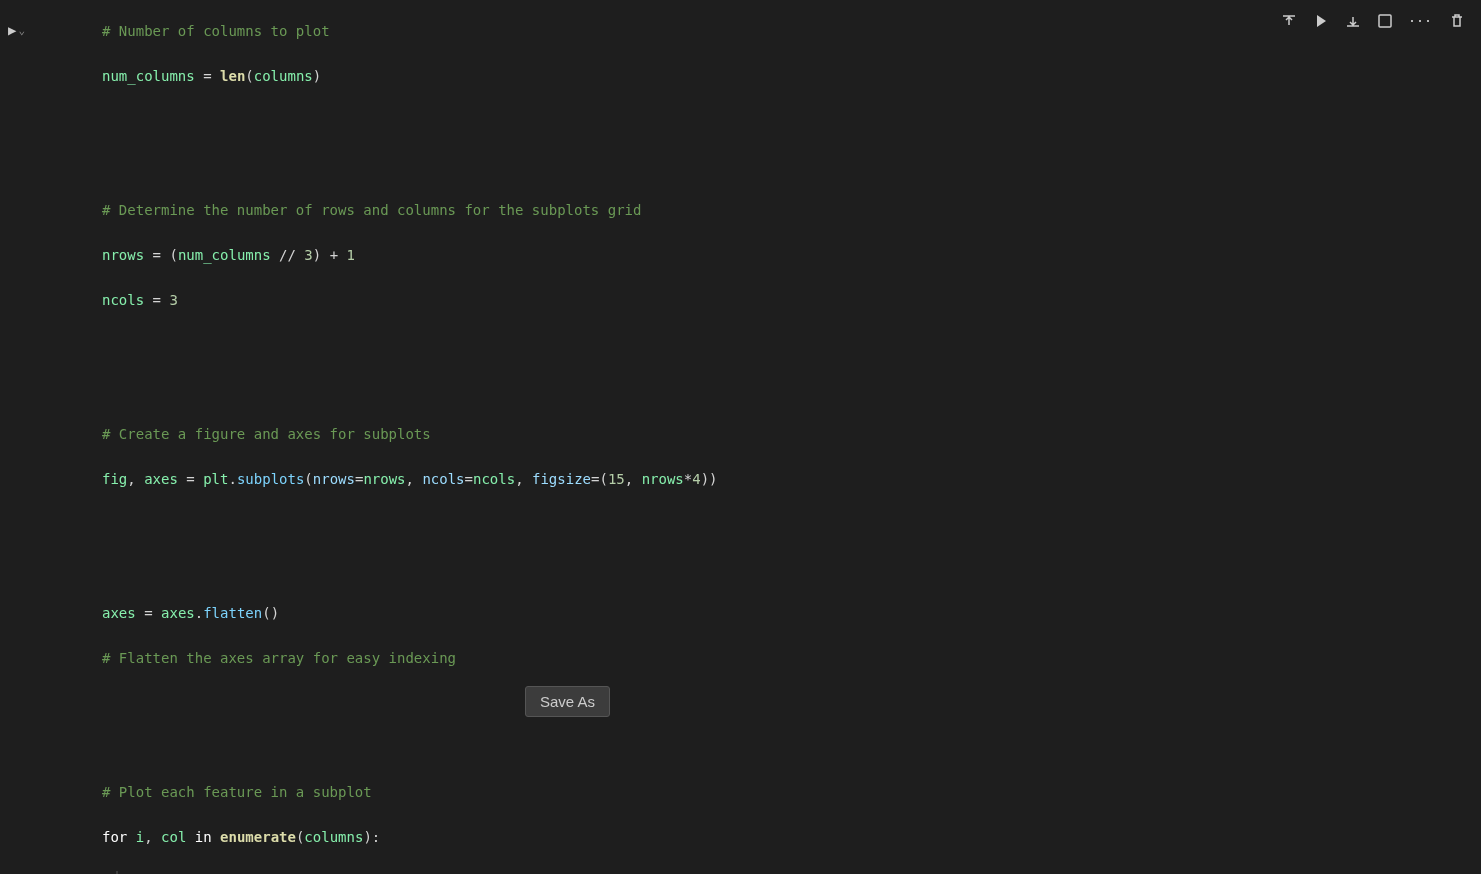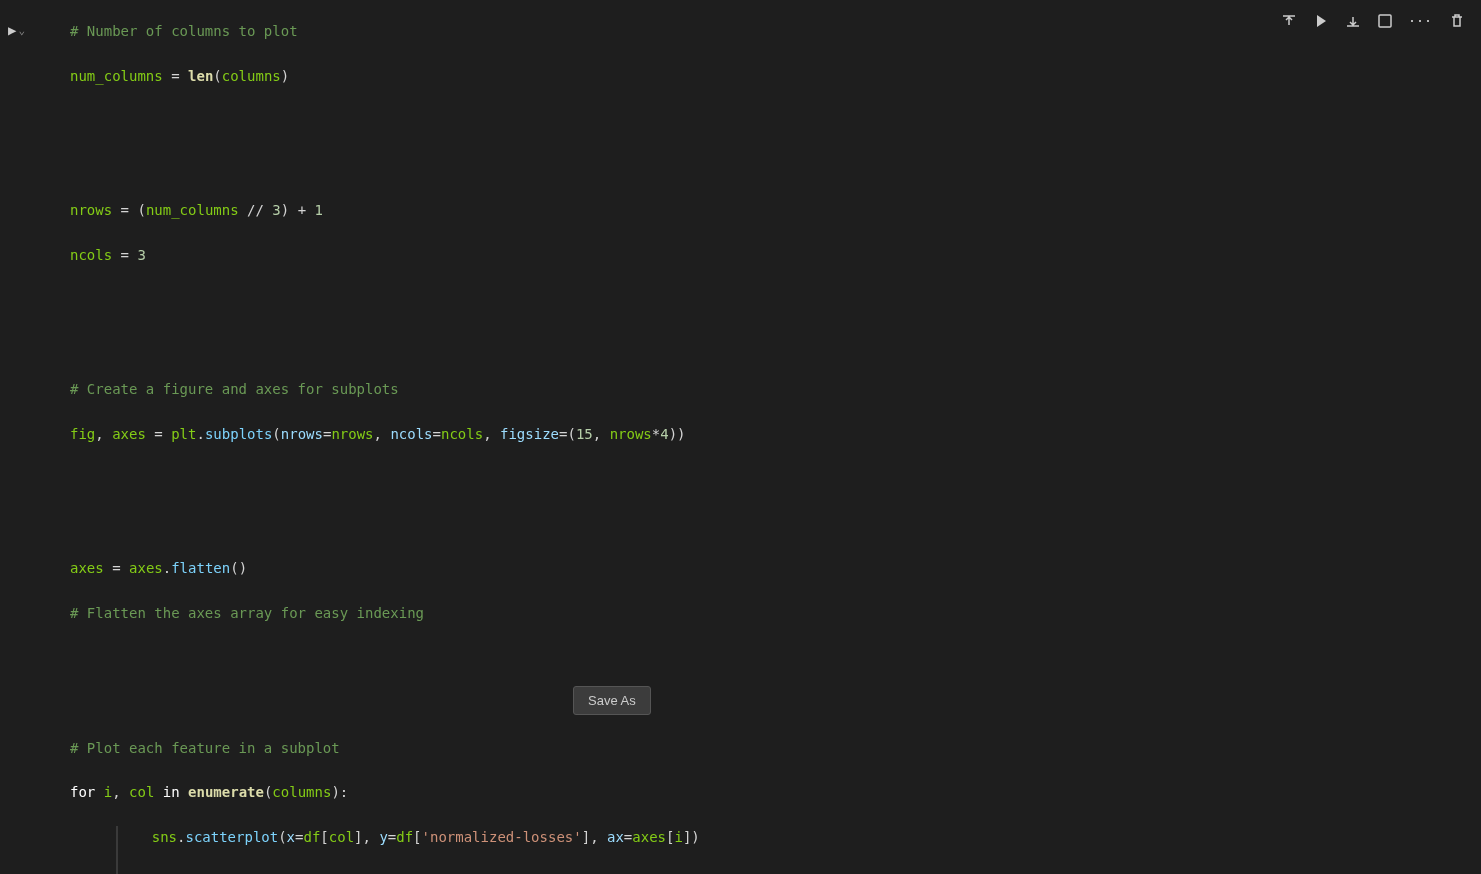--- a/index.html
+++ b/index.html
@@ -64,52 +64,52 @@
     .code-block {
       position: relative;
       padding-left: 70px;
     }
 
     pre {
       color: #d4d4d4;
       line-height: 1.6;
       tab-size: 4;
       white-space: pre;
+      margin-left: 32px;
     }
 
     .comment { color: #6a9955; }
     .keyword { color: #ffffff; }
     .builtin { color: #dcdcaa; font-weight: bold; }
     .string { color: #ce9178; }
     .number { color: #b5cea8; }
-    .variable { color: #84cc16; }
+    .variable { color: #86efac; }
     .operator { color: #d4d4d4; }
     .func { color: #7dd3fc; }
     .param { color: #9cdcfe; }
 
     .code-line {
       display: block;
       padding: 0 16px 0 0;
       min-height: 22.4px;
     }
 
     .save-as-tooltip {
       position: absolute;
       background-color: #3c3c3c;
       color: #cccccc;
       border: 1px solid #555;
       padding: 6px 14px;
-      font-size: 13px;
+      font-size: 15px;
       border-radius: 3px;
       font-family: -apple-system, BlinkMacSystemFont, 'Segoe UI', sans-serif;
       left: 525px;
       top: 686px;
       z-index: 100;
       white-space: nowrap;
-      margin-left: 48px;
     }
   </style>
 </head>
 <body>
 
 <div class="toolbar">
   <button class="toolbar-btn" title="Run All Above">
     <svg viewBox="0 0 16 16" xmlns="http://www.w3.org/2000/svg">
       <path stroke="#cccccc" stroke-width="1.5" fill="none" d="M2 3h12M5 7l3-3 3 3M8 4v8"></path>
     </svg>
@@ -144,20 +144,21 @@
 
     <div style="position:absolute; left:8px; top:2px; display:flex; align-items:center; gap:2px;">
       <span style="color:#cccccc; font-size:14px;">▶</span>
       <span style="color:#888; font-size:11px;">⌄</span>
     </div>
 
     <pre><span class="code-line"><span class="comment"># Number of columns to plot</span></span>
 <span class="code-line"><span class="variable">num_columns</span> <span class="operator">=</span> <span class="builtin">len</span>(<span class="variable">columns</span>)</span>
 <span class="code-line"></span>
 <span class="code-line"></span>
+<span class="code-line"><span class="comment"># Determine the number of rows and columns for the subplots grid</span></span>
 <span class="code-line"><span class="variable">nrows</span> <span class="operator">=</span> (<span class="variable">num_columns</span> <span class="operator">//</span> <span class="number">3</span>) <span class="operator">+</span> <span class="number">1</span></span>
 <span class="code-line"><span class="variable">ncols</span> <span class="operator">=</span> <span class="number">3</span></span>
 <span class="code-line"></span>
 <span class="code-line"></span>
 <span class="code-line"><span class="comment"># Create a figure and axes for subplots</span></span>
 <span class="code-line"><span class="variable">fig</span>, <span class="variable">axes</span> <span class="operator">=</span> <span class="variable">plt</span>.<span class="func">subplots</span>(<span class="param">nrows</span><span class="operator">=</span><span class="variable">nrows</span>, <span class="param">ncols</span><span class="operator">=</span><span class="variable">ncols</span>, <span class="param">figsize</span><span class="operator">=</span>(<span class="number">15</span>, <span class="variable">nrows</span><span class="operator">*</span><span class="number">4</span>))</span>
 <span class="code-line"></span>
 <span class="code-line"></span>
 <span class="code-line"><span class="variable">axes</span> <span class="operator">=</span> <span class="variable">axes</span>.<span class="func">flatten</span>()</span>
 <span class="code-line"><span class="comment"># Flatten the axes array for easy indexing</span></span>

